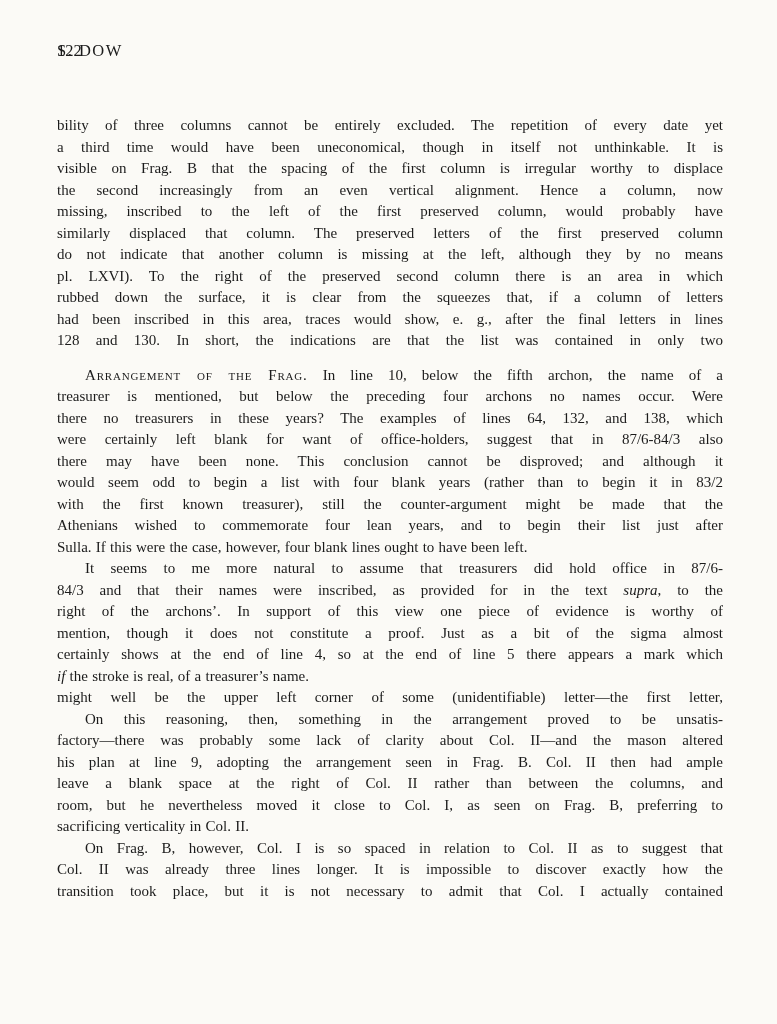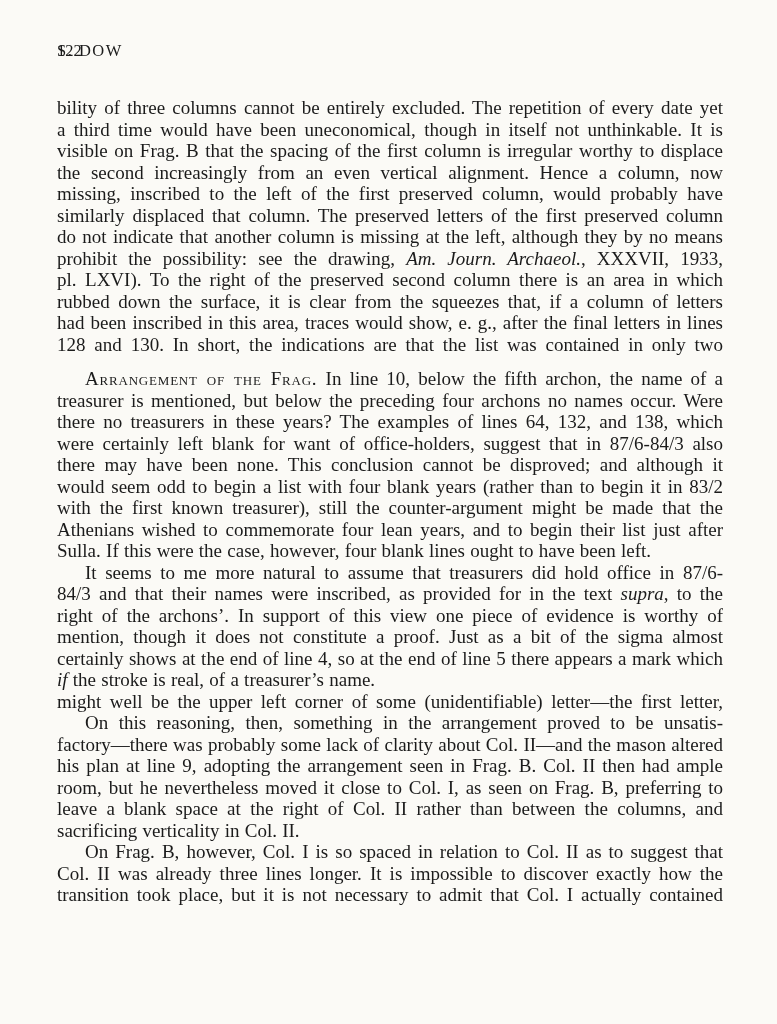--- a/index.html
+++ b/index.html
@@ -28,24 +28,24 @@
   .running-head {
     position: absolute;
     left: 0;
     right: 0;
     top: 0;
     text-align: left;
     letter-spacing: 1.5px;
   }
   .page-text {
     position: absolute;
-    top: 97px;
+    top: 115px;
     left: 57px;
     width: 666px;
-    font-size: 19px;
+    font-size: 15px;
     line-height: 21.5px;
     word-spacing: 0.5px;
     font-family: Liberation Serif, serif;
   }
   .paragraph { margin: 0; }
   .paragraph.section-break { margin-top: 13px; }
   .line {
     text-align: justify;
     text-align-last: justify;
     height: 21.5px;
@@ -66,21 +66,20 @@
   </div>
   <div class="page-text">
       <div class="paragraph">
         <div class="line"><span>bility of three columns cannot be entirely excluded.  The repetition of every date yet</span></div>
         <div class="line"><span>a third time would have been uneconomical, though in itself not unthinkable.  It is</span></div>
         <div class="line"><span>visible on Frag. B that the spacing of the first column is irregular worthy to displace</span></div>
         <div class="line"><span>the second increasingly from an even vertical alignment.  Hence a column, now</span></div>
         <div class="line"><span>missing, inscribed to the left of the first preserved column, would probably have</span></div>
         <div class="line"><span>similarly displaced that column.  The preserved letters of the first preserved column</span></div>
         <div class="line"><span>do not indicate that another column is missing at the left, although they by no means</span></div>
-        <div class="line"><span>prohibit the possibility:  see the drawing, </span><span class="seg-i">Am. Journ. Archaeol.</span><span>, XXXVII, 1933,</span></div>
         <div class="line"><span>pl. LXVI).  To the right of the preserved second column there is an area in which</span></div>
         <div class="line"><span>rubbed down the surface, it is clear from the squeezes that, if a column of letters</span></div>
         <div class="line"><span>had been inscribed in this area, traces would show, e. g., after the final letters in lines</span></div>
         <div class="line"><span>128 and 130.  In short, the indications are that the list was contained in only two</span></div>
       </div>
       <div class="paragraph section-break">
         <div class="line indent"><span class="seg-sc">Arrangement of the Frag.</span><span>  In line 10, below the fifth archon, the name of a</span></div>
         <div class="line"><span>treasurer is mentioned, but below the preceding four archons no names occur.  Were</span></div>
         <div class="line"><span>there no treasurers in these years?  The examples of lines 64, 132, and 138, which</span></div>
         <div class="line"><span>were certainly left blank for want of office-holders, suggest that in 87/6-84/3 also</span></div>
@@ -96,22 +95,22 @@
         <div class="line"><span>right of the archons’.  In support of this view one piece of evidence is worthy of</span></div>
         <div class="line"><span>mention, though it does not constitute a proof.  Just as a bit of the sigma almost</span></div>
         <div class="line"><span>certainly shows at the end of line 4, so at the end of line 5 there appears a mark which</span></div>
         <div class="line last"><span class="seg-i">if</span><span> the stroke is real, of a treasurer’s name.</span></div>
         <div class="line"><span>might well be the upper left corner of some (unidentifiable) letter—the first letter,</span></div>
       </div>
       <div class="paragraph">
         <div class="line indent"><span>On this reasoning, then, something in the arrangement proved to be unsatis-</span></div>
         <div class="line"><span>factory—there was probably some lack of clarity about Col. II—and the mason altered</span></div>
         <div class="line"><span>his plan at line 9, adopting the arrangement seen in Frag. B.  Col. II then had ample</span></div>
+        <div class="line"><span>leave a blank space at the right of Col. II rather than between the columns, and</span></div>
         <div class="line"><span>room, but he nevertheless moved it close to Col. I, as seen on Frag. B, preferring to</span></div>
-        <div class="line"><span>leave a blank space at the right of Col. II rather than between the columns, and</span></div>
         <div class="line last"><span>sacrificing verticality in Col. II.</span></div>
       </div>
       <div class="paragraph">
         <div class="line indent"><span>On Frag. B, however, Col. I is so spaced in relation to Col. II as to suggest that</span></div>
         <div class="line"><span>Col. II was already three lines longer.  It is impossible to discover exactly how the</span></div>
         <div class="line"><span>transition took place, but it is not necessary to admit that Col. I actually contained</span></div>
       </div>
     </div>
 </div>
 

